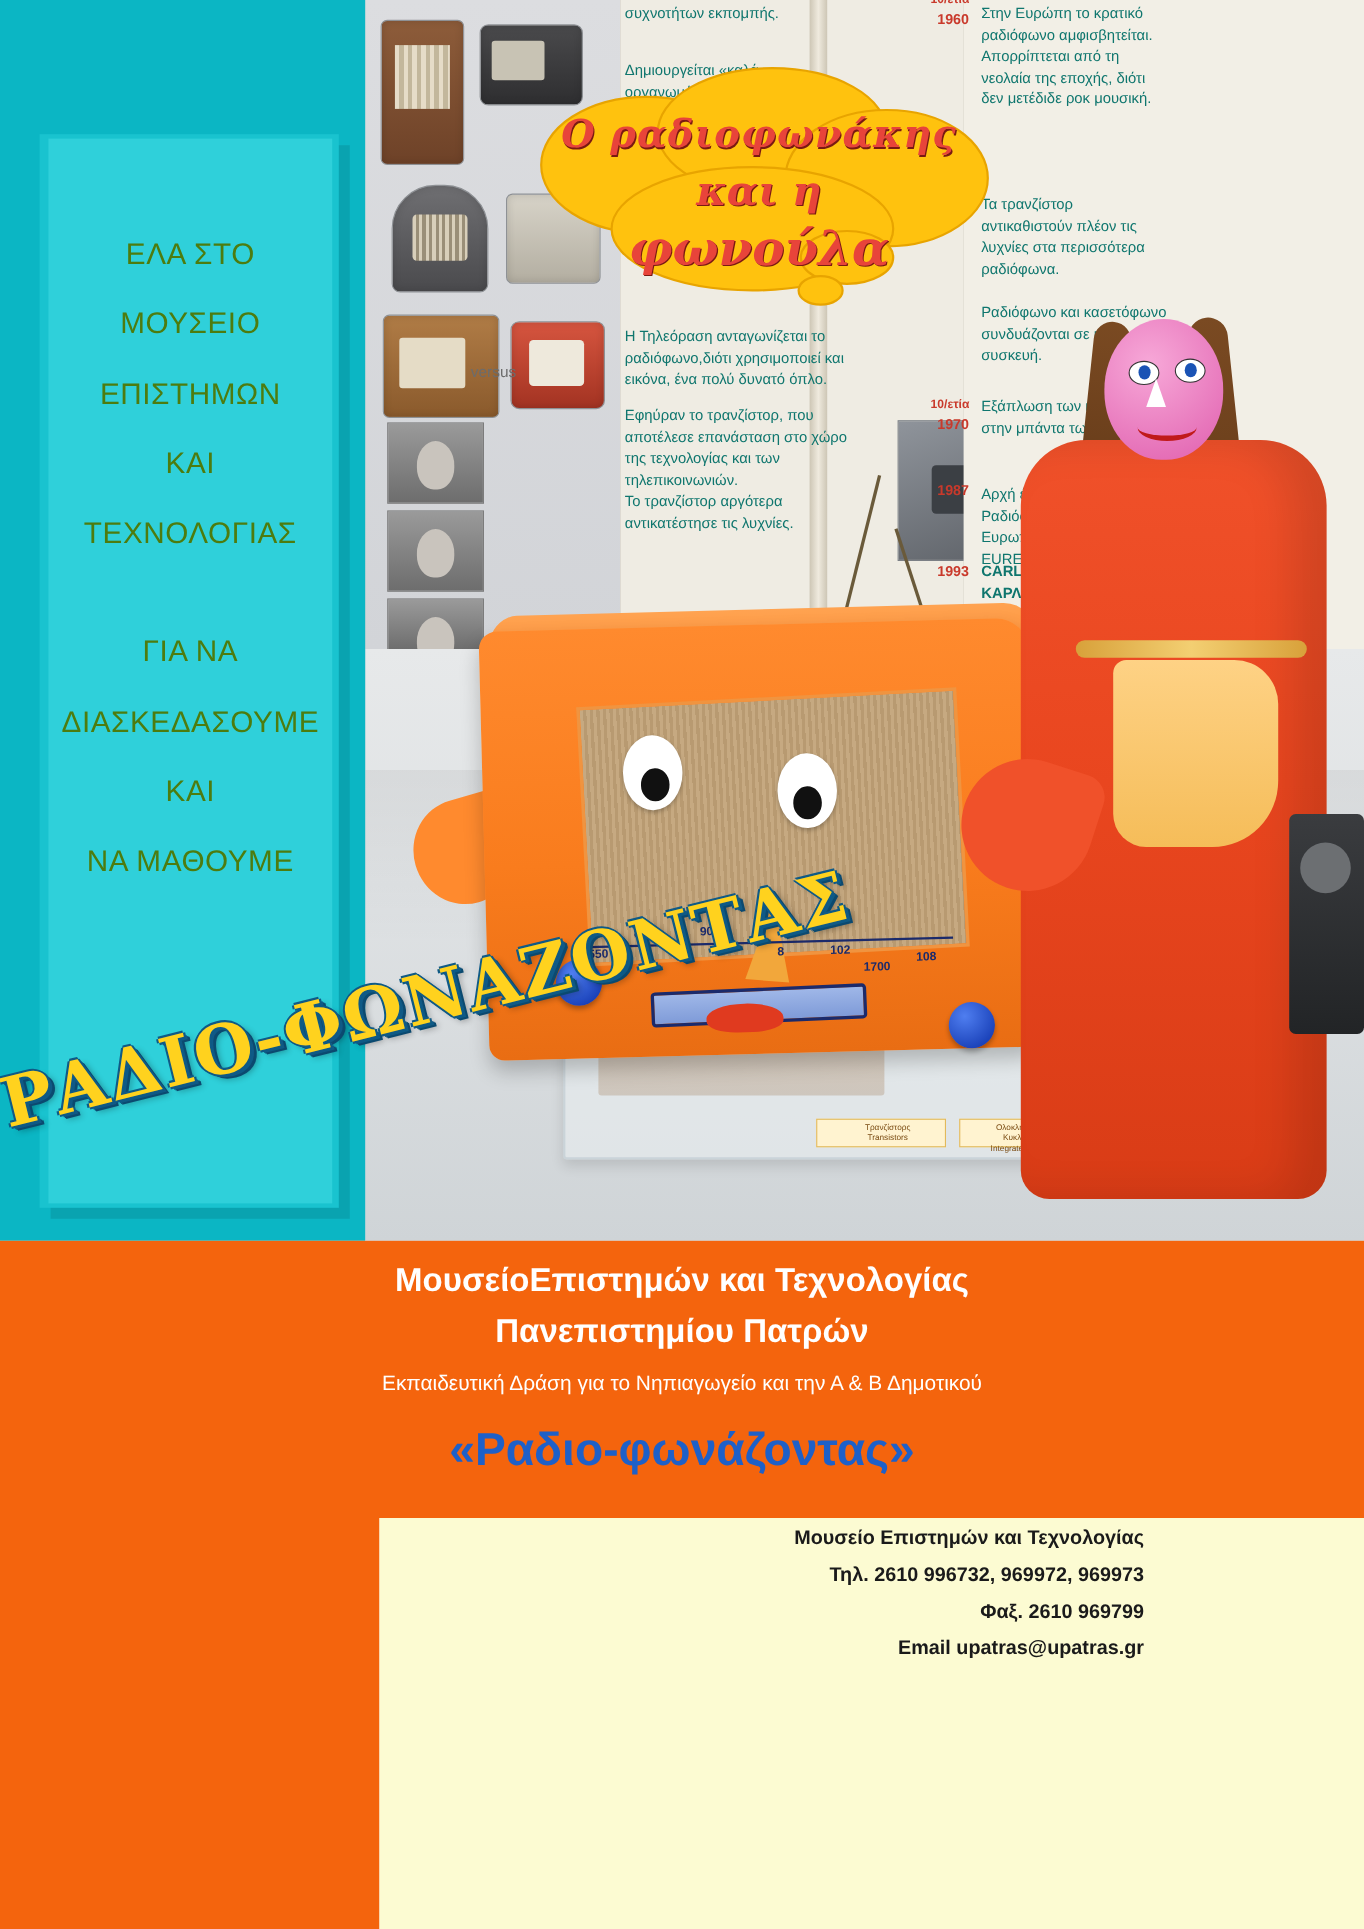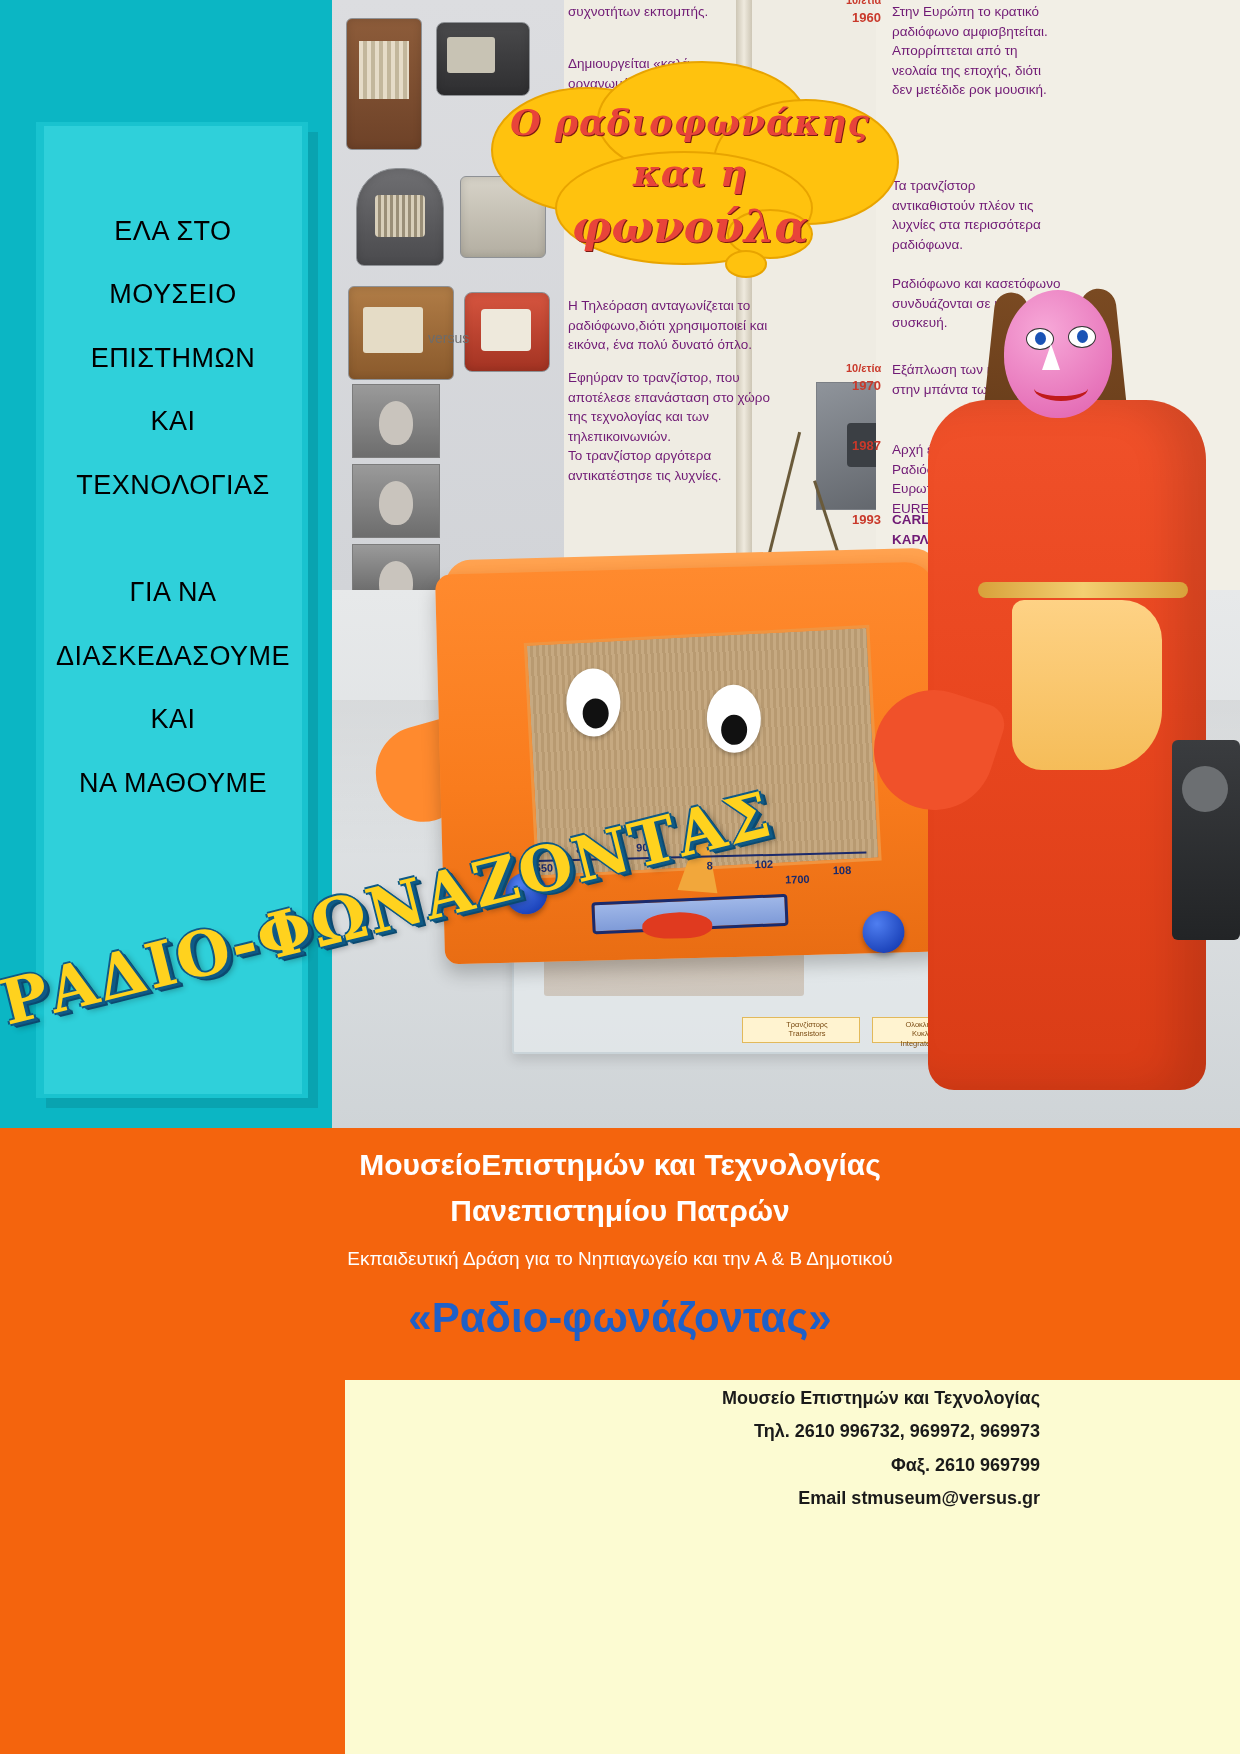--- a/index.html
+++ b/index.html
@@ -110,21 +110,21 @@
   }
   .mid-photo:after{
     content:""; position:absolute; left:30px; top:40px; width:58px; height:44px;
     background:#3b3f44; border-radius:4px;
   }
 
   .panel-text {
     position: absolute;
     font-size: 13.5px;
     line-height: 1.45;
-    color: #701a75;
+    color: #0f766e;
     font-family: "Liberation Sans", sans-serif;
   }
   .pt-top     { left: 236px; top: 2px;   width: 300px; }
   .pt-mid     { left: 236px; top: 54px;  width: 170px; }
   .pt-tv      { left: 236px; top: 296px; width: 260px; }
   .pt-trans   { left: 236px; top: 368px; width: 230px; }
   .pt-right1  { left: 560px; top: 2px;   width: 180px; }
   .pt-right2  { left: 560px; top: 176px; width: 180px; }
   .pt-right3  { left: 560px; top: 274px; width: 180px; }
   .pt-right4  { left: 560px; top: 360px; width: 180px; }
@@ -359,21 +359,21 @@
   }
   .teal-box-inner {
     position: absolute;
     left: 44px; top: 126px; width: 258px; height: 968px;
     background: #2fd0da;
   }
   .teal-text {
     position: absolute;
     left: 44px; top: 200px; width: 258px;
     text-align: center;
-    color: #000000;
+    color: #4d7c0f;
     font-size: 27px;
     line-height: 2.35;
     letter-spacing: .5px;
   }
   .teal-gap { height: 44px; }
 
   
   .wordart {
     position: absolute;
     left: -6px; top: 900px;
@@ -614,16 +614,16 @@
     <div class="ob-sub">Εκπαιδευτική Δράση για το Νηπιαγωγείο και την Α &amp; Β Δημοτικού</div>
     <div class="ob-highlight">«Ραδιο-φωνάζοντας»</div>
   </div>
 
   <div class="footer-left"></div>
   <div class="footer-right"></div>
   <div class="footer-lines">
     <div>Μουσείο Επιστημών και Τεχνολογίας</div>
     <div>Τηλ. 2610 996732, 969972, 969973</div>
     <div>Φαξ. 2610 969799</div>
-    <div>Email stmuseum@versus.gr</div>
+    <div>Email upatras@upatras.gr</div>
   </div>
 
 </div>
 
 </body></html>

